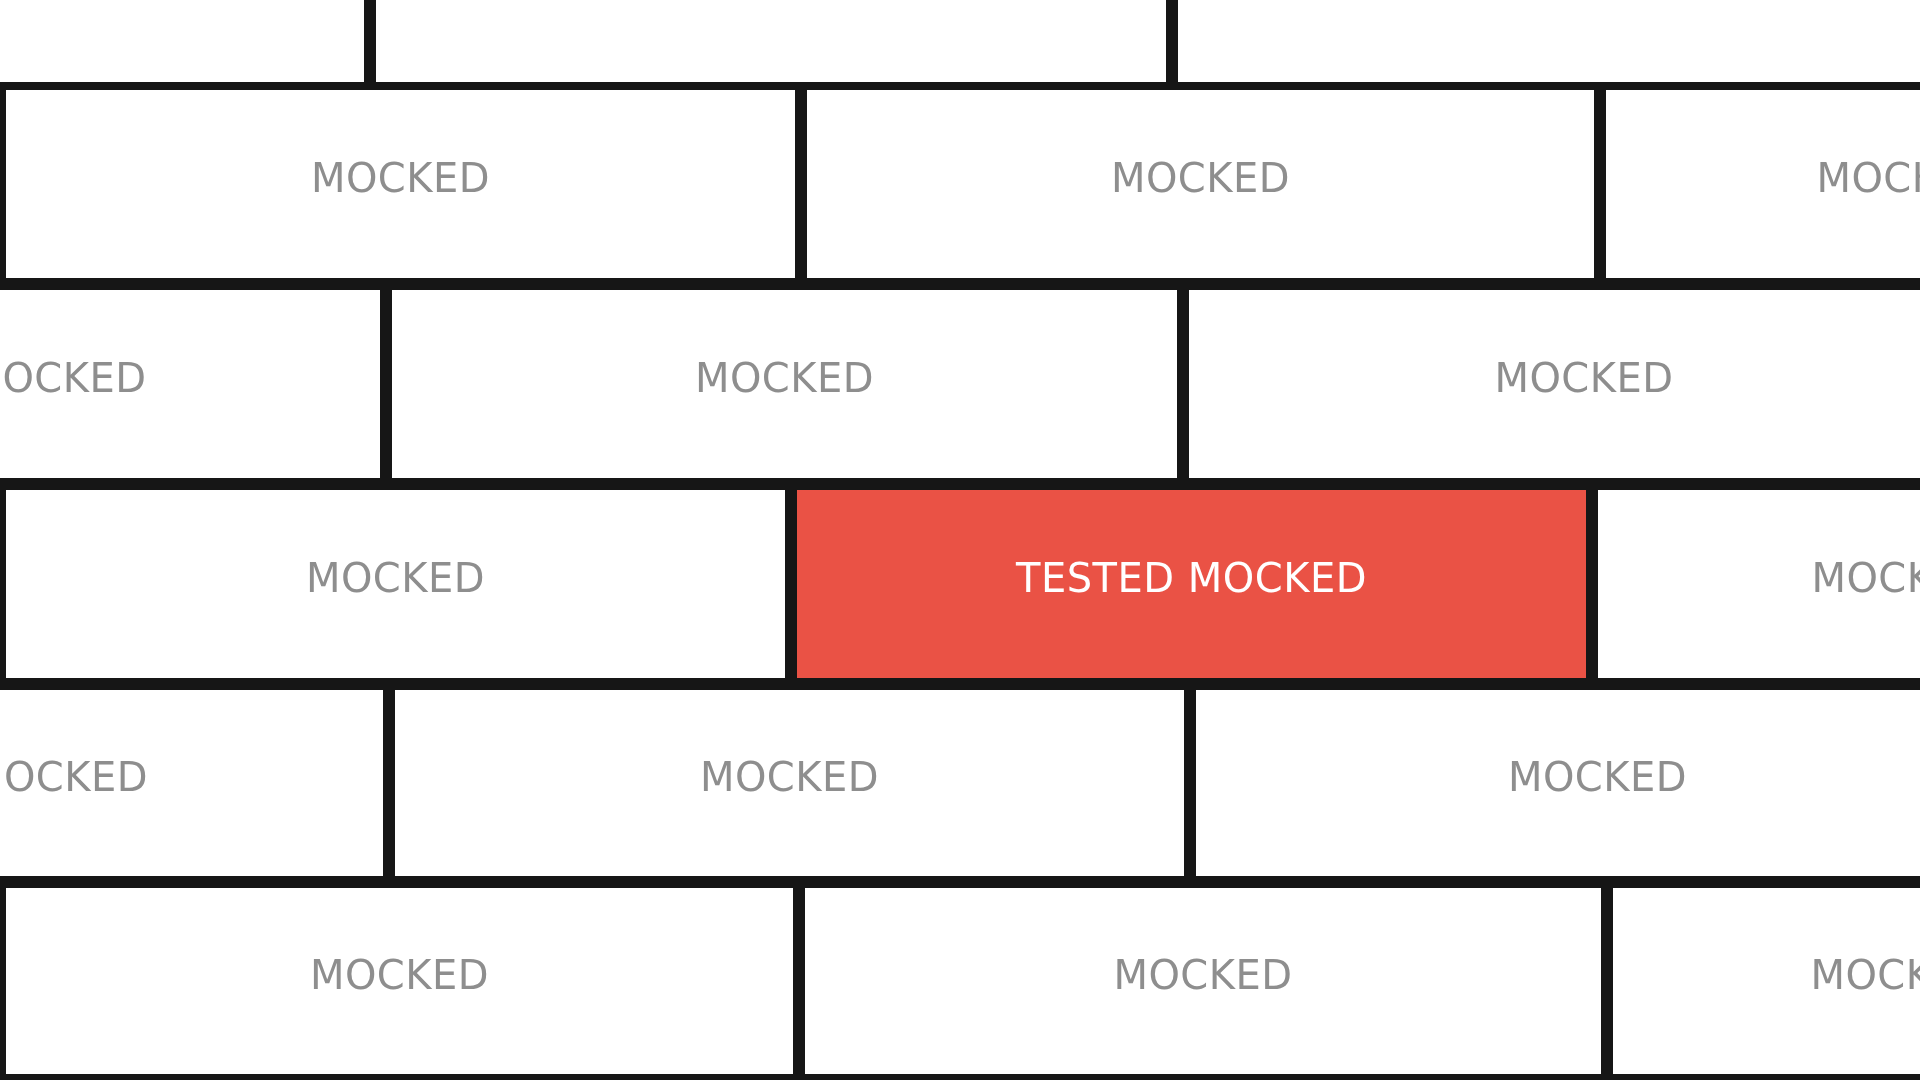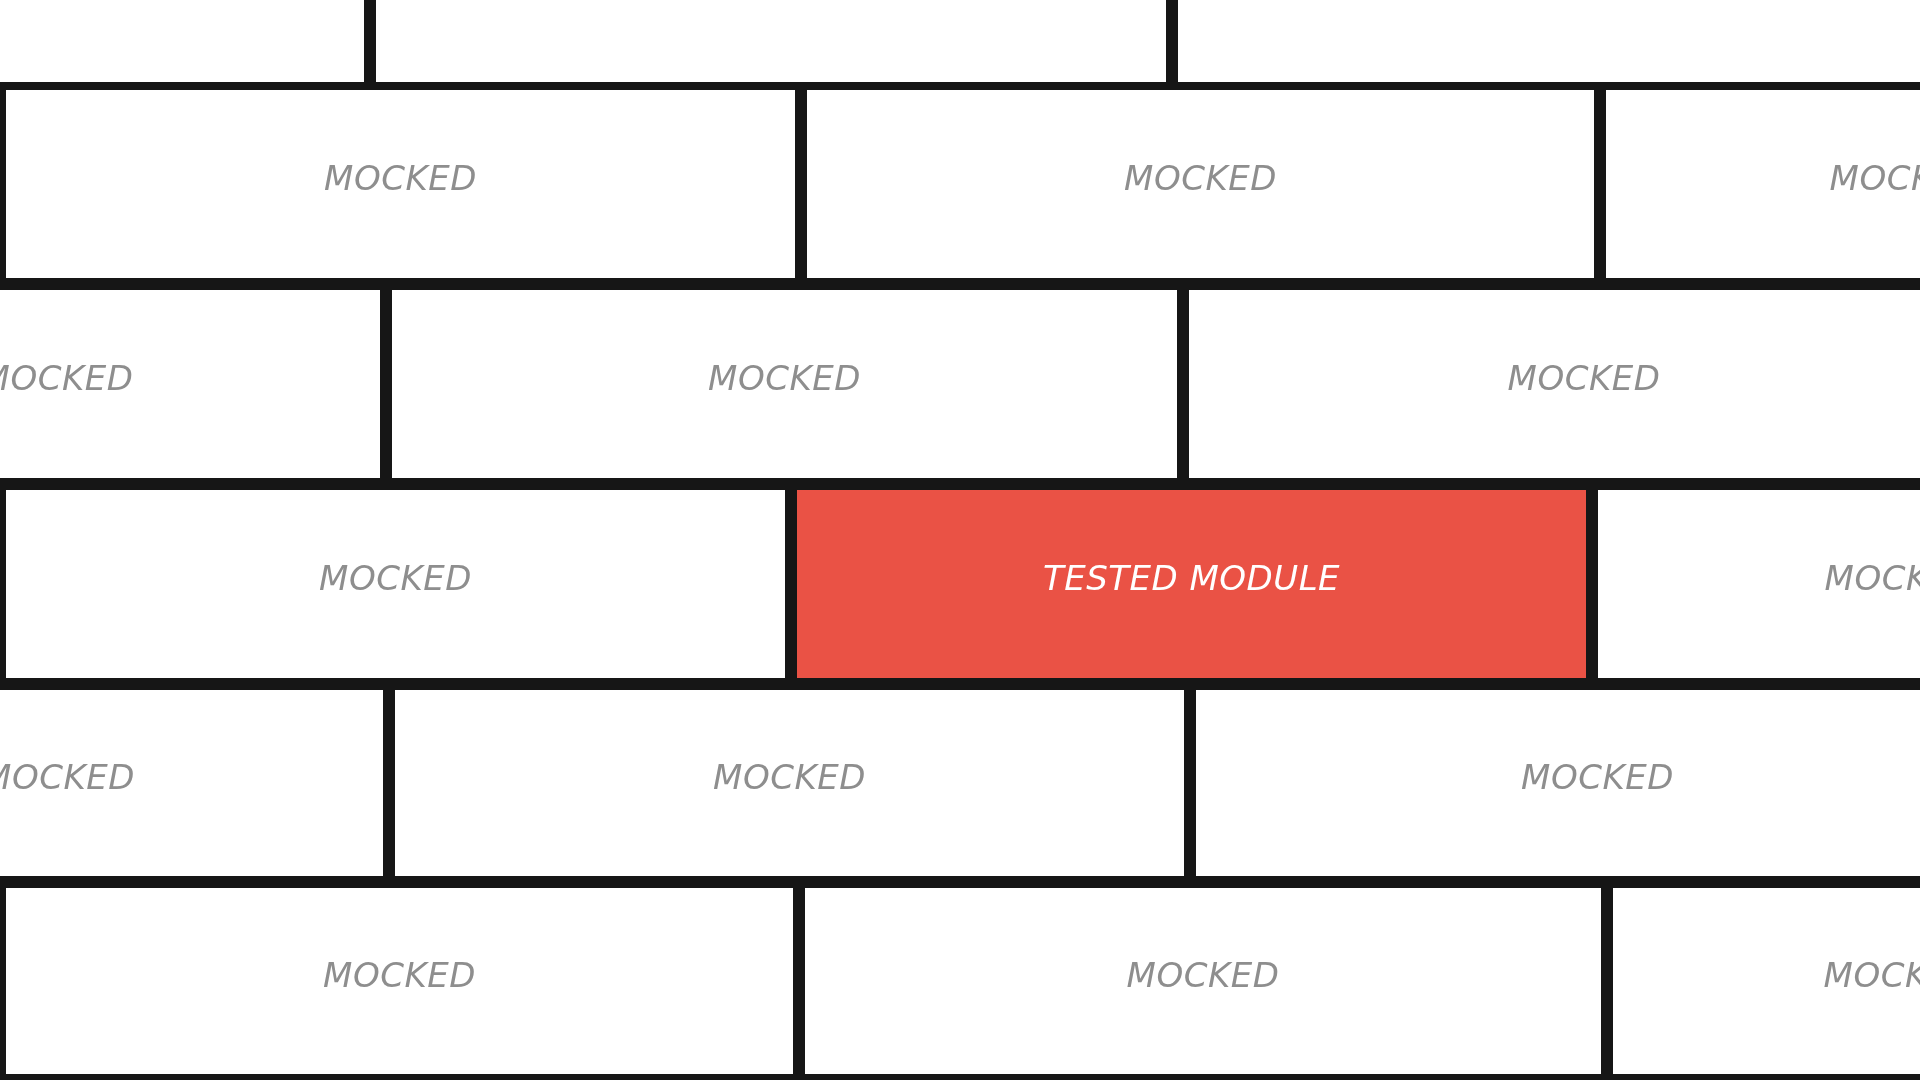--- a/index.html
+++ b/index.html
@@ -23,26 +23,25 @@
   .brick {
     position: absolute;
     box-sizing: border-box;
     background: var(--brick-fill, #ffffff);
     border: 6px solid var(--brick-border, #161616);
     display: flex;
     align-items: center;
     justify-content: center;
   }
   .brick .label {
-    font-size: 34px;
+    font-size: 40px;
     letter-spacing: 0.5px;
     white-space: nowrap;
     color: var(--mocked-text, #8e8e8e);
     transform: translateY(-6px);
-    font-style: italic;
   }
   .brick.highlight {
     background: var(--tested-fill, #ea5245);
   }
   .brick.highlight .label {
     color: var(--tested-text, #ffffff);
   }
 </style>
 </head>
 <body>
@@ -72,21 +71,21 @@
     <div class="brick" style="left: 386px; top: 284px; width: 797px; height: 200px;">
       <span class="label">MOCKED</span>
     </div>
     <div class="brick" style="left: 1183px; top: 284px; width: 802px; height: 200px;">
       <span class="label">MOCKED</span>
     </div>
     <div class="brick" style="left: 0px; top: 484px; width: 791px; height: 200px;">
       <span class="label">MOCKED</span>
     </div>
     <div class="brick highlight" style="left: 791px; top: 484px; width: 801px; height: 200px;">
-      <span class="label">TESTED MODULE</span>
+      <span class="label">TESTED MOCKED</span>
     </div>
     <div class="brick" style="left: 1592px; top: 484px; width: 618px; height: 200px;">
       <span class="label">MOCKED</span>
     </div>
     <div class="brick" style="left: -272px; top: 684px; width: 661px; height: 198px;">
       <span class="label">MOCKED</span>
     </div>
     <div class="brick" style="left: 389px; top: 684px; width: 801px; height: 198px;">
       <span class="label">MOCKED</span>
     </div>

